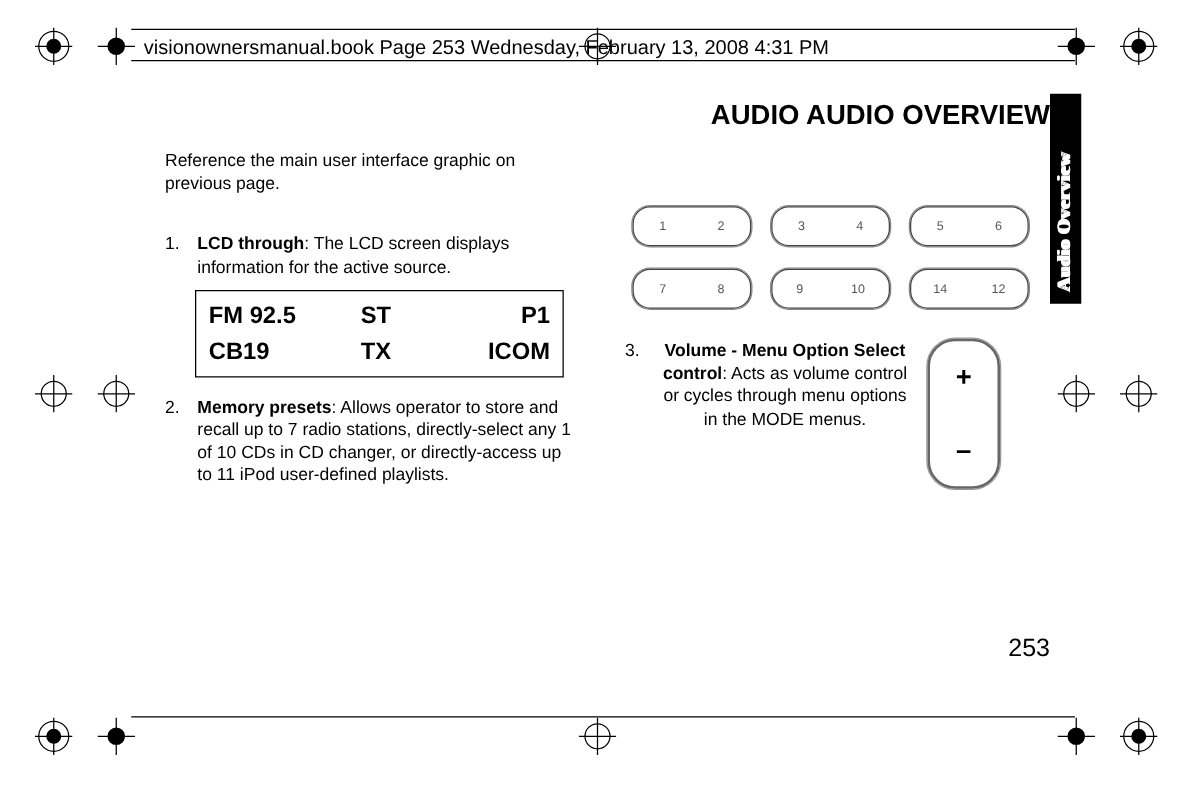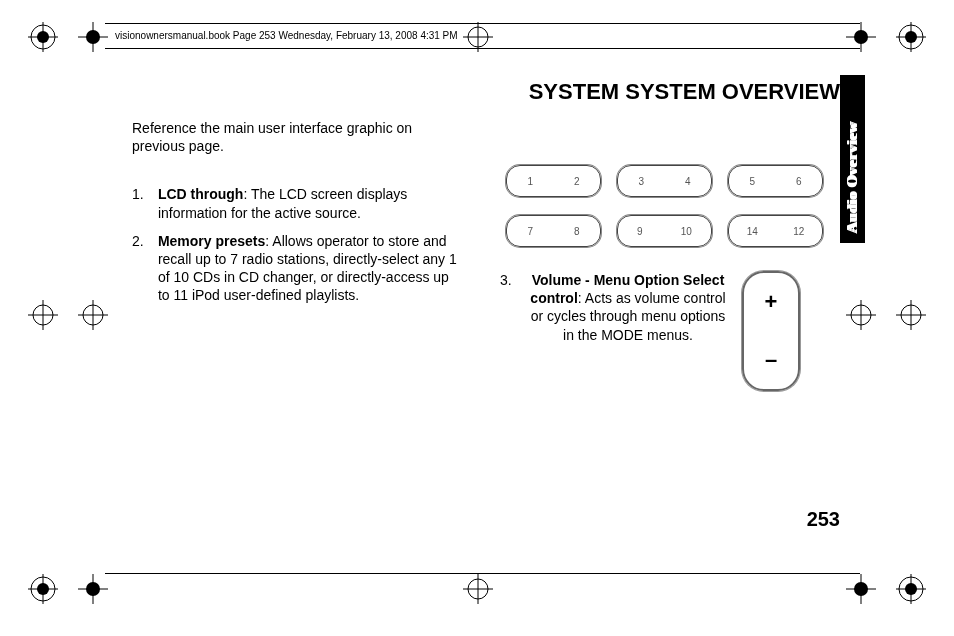--- a/index.html
+++ b/index.html
@@ -17,21 +17,21 @@
     width: 30px;
     height: 30px;
   }
   .regmark svg { width: 30px; height: 30px; display:block; }
   .crossmark {
     position:absolute; width:30px; height:30px;
   }
   .crossmark svg { width:30px; height:30px; }
   
   .header-run {
-    position:absolute; left:115px; top:30px; font-size:10px; color:#000;
+    position:absolute; left:115px; top:30px; font-size:16px; color:#000;
   }
   .header-rule {
     position:absolute; left:105px; top:23px; width:755px; height:1px; border-top:1px solid #000;
   }
   .header-rule2 {
     position:absolute; left:105px; top:48px; width:755px; height:1px; border-top:1px solid #000;
   }
   
   .page {
     position:absolute; left:120px; top:75px; width:720px; height:470px;
@@ -87,21 +87,21 @@
   .item3 { display:flex; gap:6px; }
   .item3 .num { width:22px; flex:none; }
   .item3 .txt { width:200px;text-align:center; }
   .vol-ctrl {
     width:58px; height:120px; border:2px solid #666; border-radius:22px;
     display:flex; flex-direction:column; align-items:center; justify-content:space-around;
     margin-left:8px; box-shadow: inset 0 0 0 2px #fff, 0 0 0 1px #999;
     font-size:22px; font-weight:bold; color:#000;
   }
   .page-num {
-    position:absolute; right:0; bottom:14px; font-size:20px; font-weight:bold;
+    position:absolute; right:0; bottom:14px; font-size:20px; font-weight:normal;
   }
   b { font-weight:bold; }
   .bottom-rule{
     position:absolute; left:105px; top:573px; width:755px; height:1px; border-top:1px solid #000;
   }
 </style>
 </head>
 <body>
 
 <div class="regmark" style="left:28px; top:22px;">
@@ -201,33 +201,45 @@
       <line x1="0" y1="15" x2="30" y2="15" stroke="#000"></line>
       <line x1="15" y1="0" x2="15" y2="30" stroke="#000"></line>
     </svg></div>
 
 <div class="header-rule"></div>
 <div class="header-run">visionownersmanual.book  Page 253  Wednesday, February 13, 2008  4:31 PM</div>
 <div class="header-rule2"></div>
 <div class="bottom-rule"></div>
 
 <div class="page">
-  <div class="title">SYSTEM SYSTEM OVERVIEW</div>
+  <div class="title">AUDIO AUDIO OVERVIEW</div>
   <div class="side-tab">
       <span>Audio Overview</span>
     </div>
 
   <div class="col-left">
     <div class="intro">Reference the main user interface graphic on previous page.</div>
 
     <div class="item">
       <span class="num">1.</span>
       <span class="body"><b>LCD through</b><span>: The LCD screen displays information for the active source.</span></span>
     </div>
 
+    <div class="lcd-box">
+      <div class="lcd-row">
+        <span>FM  92.5</span>
+        <span>ST</span>
+        <span>P1</span>
+      </div>
+      <div class="lcd-row">
+        <span>CB19</span>
+        <span>TX</span>
+        <span>ICOM</span>
+      </div>
+    </div>
 
     <div class="item">
       <span class="num">2.</span>
       <span class="body"><b>Memory presets</b><span>: Allows operator to store and recall up to 7 radio stations, directly-select any 1 of 10 CDs in CD changer, or directly-access up to 11 iPod user-defined playlists.</span></span>
     </div>
   </div>
 
   <div class="col-right">
     <div class="preset-grid">
       <div class="preset-btn">

